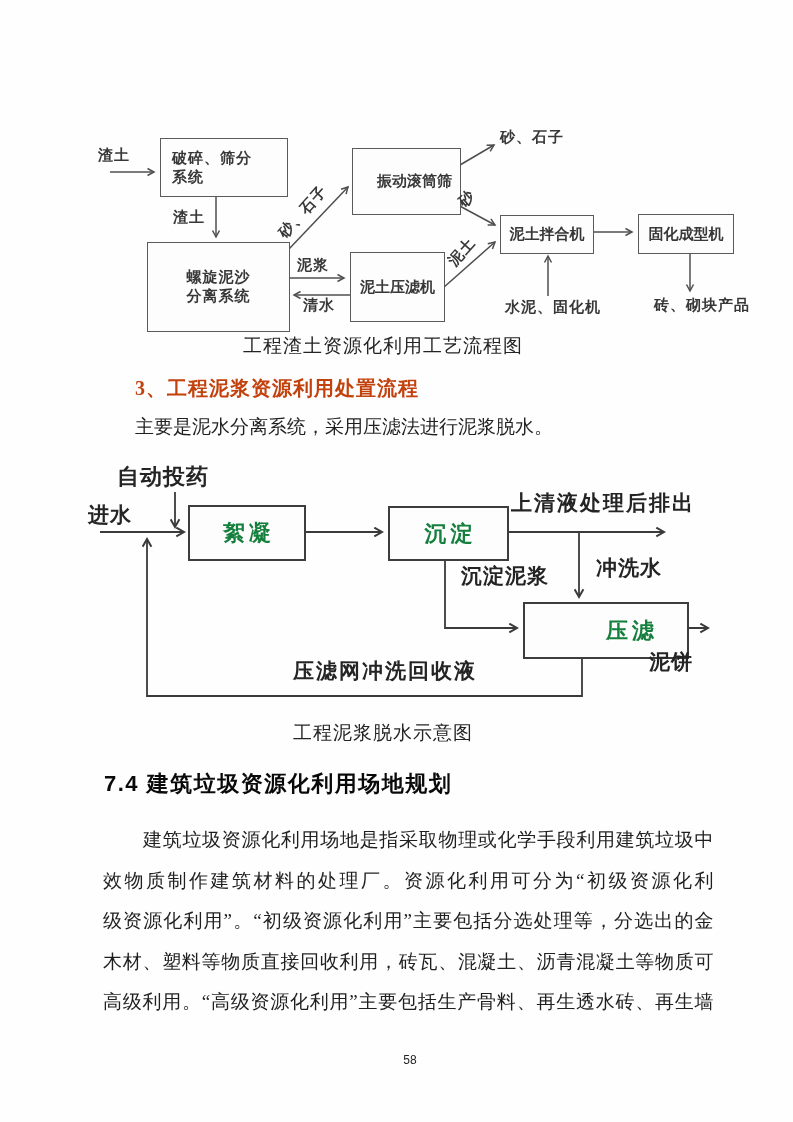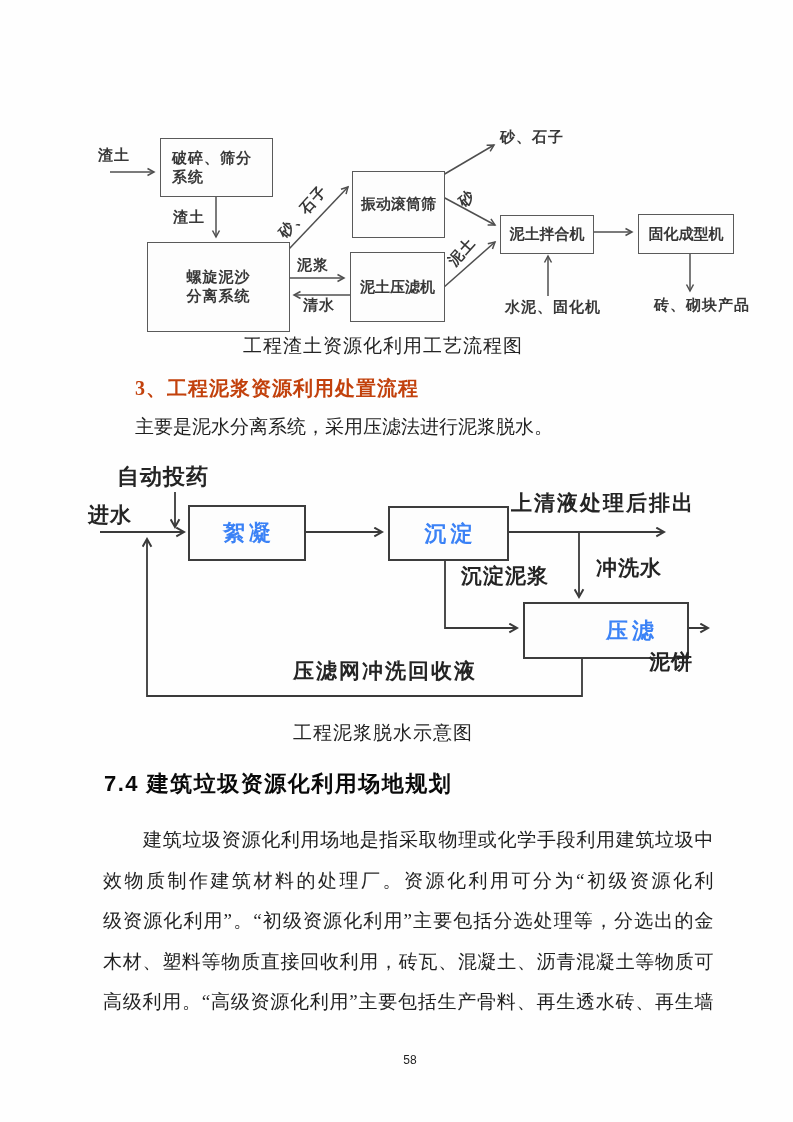--- a/index.html
+++ b/index.html
@@ -21,21 +21,21 @@
   .d1-label{
     position:absolute;font-size:15px;font-weight:600;color:#383838;
     white-space:nowrap;letter-spacing:1px;line-height:17px;
   }
   .d1-label.rot{transform:translate(-50%,-50%) rotate(-48deg);}
   
   .d2-box{
     position:absolute;border:2px solid #3d3d3d;background:#fdfdfd;
     display:flex;align-items:center;justify-content:center;
     font-family:"Liberation Sans", sans-serif;
-    font-size:22px;font-weight:bold;color:#3b82f6;letter-spacing:4px;
+    font-size:22px;font-weight:bold;color:#15803d;letter-spacing:4px;
     white-space:nowrap;text-indent:4px;
   }
   .d2-label{
     position:absolute;font-family:"Liberation Sans", sans-serif;
     font-size:20px;font-weight:bold;color:#242424;white-space:nowrap;
     letter-spacing:1px;line-height:23px;
   }
   
   .caption{
     position:absolute;left:0;width:766px;text-align:center;
@@ -89,29 +89,29 @@
       <line x1="363" y1="72" x2="415" y2="100" marker-end="url(#ah1)"></line>
       <line x1="208" y1="153" x2="264" y2="153" marker-end="url(#ah1)"></line>
       <line x1="270" y1="170" x2="214" y2="170" marker-end="url(#ah1)"></line>
       <line x1="363" y1="163" x2="415" y2="117" marker-end="url(#ah1)"></line>
       <line x1="512" y1="107" x2="552" y2="107" marker-end="url(#ah1)"></line>
       <line x1="468" y1="171" x2="468" y2="131" marker-end="url(#ah1)"></line>
       <line x1="610" y1="127" x2="610" y2="166" marker-end="url(#ah1)"></line>
     </g>
   </svg>
 
-  <div class="d1-box leftpad" style="left:160px;top:138px;width:113px;height:59px;">
+  <div class="d1-box leftpad" style="left:160px;top:138px;width:128px;height:59px;">
     <span>破碎、筛分</span>
     <span>系统</span>
   </div>
   <div class="d1-box" style="left:147px;top:242px;width:141px;height:88px;">
     <span>螺旋泥沙</span>
     <span>分离系统</span>
   </div>
-  <div class="d1-box" style="left:352px;top:171px;width:91px;height:65px;letter-spacing:0;">
+  <div class="d1-box" style="left:352px;top:148px;width:91px;height:65px;letter-spacing:0;padding-left:16px;">
     <span>振动滚筒筛</span>
   </div>
   <div class="d1-box" style="left:350px;top:252px;width:93px;height:68px;letter-spacing:0;">
     <span>泥土压滤机</span>
   </div>
   <div class="d1-box" style="left:500px;top:215px;width:92px;height:37px;letter-spacing:0;">
     <span>泥土拌合机</span>
   </div>
   <div class="d1-box" style="left:638px;top:214px;width:94px;height:38px;letter-spacing:0;">
     <span>固化成型机</span>

